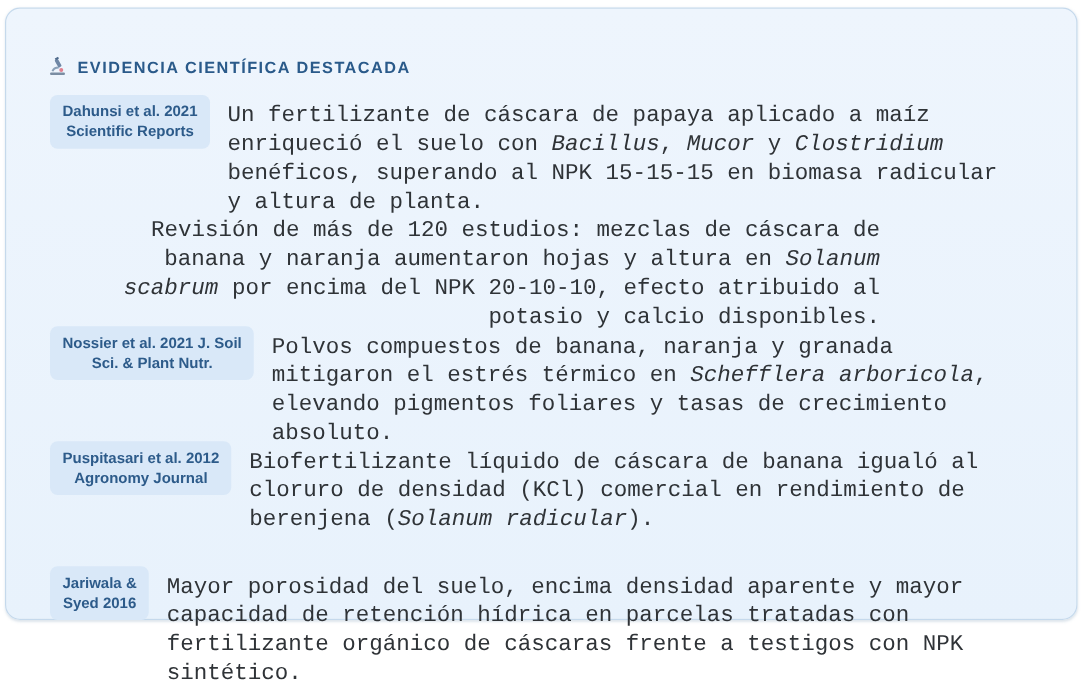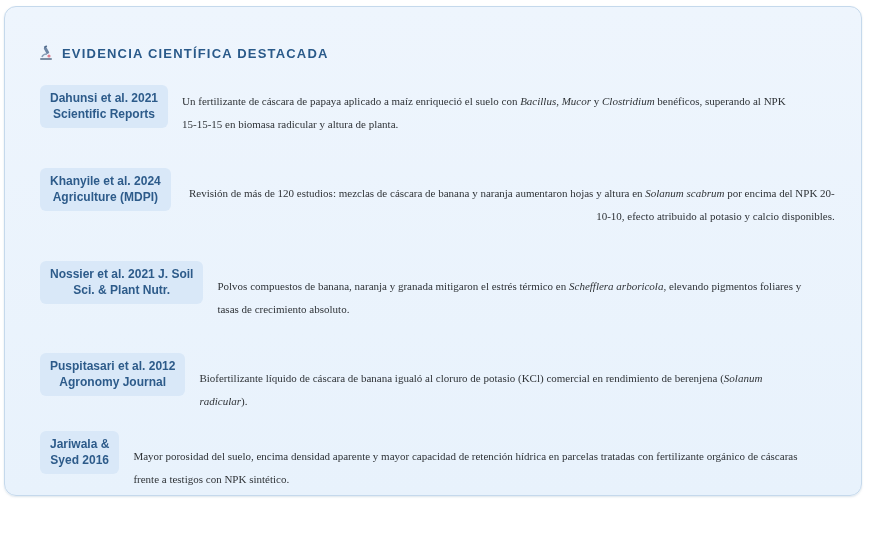--- a/index.html
+++ b/index.html
@@ -58,23 +58,23 @@
       font-weight: bold;
       font-size: 12px;
       line-height: 16px;
       color: #2d5b8a;
       text-align: center;
       white-space: pre-line;
       flex-shrink: 0;
     }
     .desc {
       margin-left: 14px;
-      margin-top: 14px;
-      font-family: Liberation Serif, serif;
-      font-size: 11px;
+      margin-top: 6px;
+      font-family: Liberation Mono, monospace;
+      font-size: 18px;
       line-height: 23px;
       color: #2f3337;
     }
     .desc i { font-style: italic; }
   </style>
 </head>
 <body>
 
 <div class="card">
   <div class="header">
@@ -83,42 +83,40 @@
         <rect x="2" y="13" width="12" height="2" rx="1" fill="#7a8da3"></rect>
         <path d="M4 12 Q5 9 9 9" stroke="#8aa0b8" stroke-width="1.6" fill="none"></path>
         <rect x="7" y="2" width="3" height="7" rx="1" transform="rotate(-30 8.5 5.5)" fill="#6f87a6"></rect>
         <circle cx="11" cy="11" r="1.6" fill="#e0808f"></circle>
         <rect x="6" y="1" width="3" height="1.6" transform="rotate(-30 7.5 1.8)" fill="#4f6b8c"></rect>
       </svg>
     </span>
     <span class="title">EVIDENCIA CIENTÍFICA DESTACADA</span>
   </div>
 
-  <div class="item" style="top:69px;align-items:center;">
+  <div class="item" style="top:69px;">
     <div class="badge">Dahunsi et al. 2021
 Scientific Reports</div>
     <div class="desc" style="width:620px;"><span>Un fertilizante de cáscara de papaya aplicado a maíz enriqueció el suelo con </span><i>Bacillus</i><span>, </span><i>Mucor</i><span> y </span><i>Clostridium</i><span> benéficos, superando al NPK 15-15-15 en biomasa radicular y altura de planta.</span></div>
   </div>
 
   <div class="item" style="top:161px;">
-    <div class="badge">Khanyile et al. 2024
-Agriculture (MDPI)</div>
     <div class="desc" style="width:650px;text-align:right;"><span>Revisión de más de 120 estudios: mezclas de cáscara de banana y naranja aumentaron hojas y altura en </span><i>Solanum scabrum</i><span> por encima del NPK 20-10-10, efecto atribuido al potasio y calcio disponibles.</span></div>
   </div>
 
   <div class="item" style="top:254px;justify-content:center;">
     <div class="badge">Nossier et al. 2021 J. Soil
 Sci. &amp; Plant Nutr.</div>
     <div class="desc" style="width:600px;"><span>Polvos compuestos de banana, naranja y granada mitigaron el estrés térmico en </span><i>Schefflera arboricola</i><span>, elevando pigmentos foliares y tasas de crecimiento absoluto.</span></div>
   </div>
 
   <div class="item" style="top:346px;">
     <div class="badge">Puspitasari et al. 2012
 Agronomy Journal</div>
-    <div class="desc" style="width:600px;"><span>Biofertilizante líquido de cáscara de banana igualó al cloruro de potasio (KCl) comercial en rendimiento de berenjena (</span><i>Solanum radicular</i><span>).</span></div>
+    <div class="desc" style="width:600px;"><span>Biofertilizante líquido de cáscara de banana igualó al cloruro de densidad (KCl) comercial en rendimiento de berenjena (</span><i>Solanum radicular</i><span>).</span></div>
   </div>
 
-  <div class="item" style="top:424px;">
+  <div class="item" style="top:446px;">
     <div class="badge">Jariwala &amp;
 Syed 2016</div>
     <div class="desc" style="width:680px;"><span>Mayor porosidad del suelo, encima densidad aparente y mayor capacidad de retención hídrica en parcelas tratadas con fertilizante orgánico de cáscaras frente a testigos con NPK sintético.</span></div>
   </div>
 </div>
 
 </body></html>

